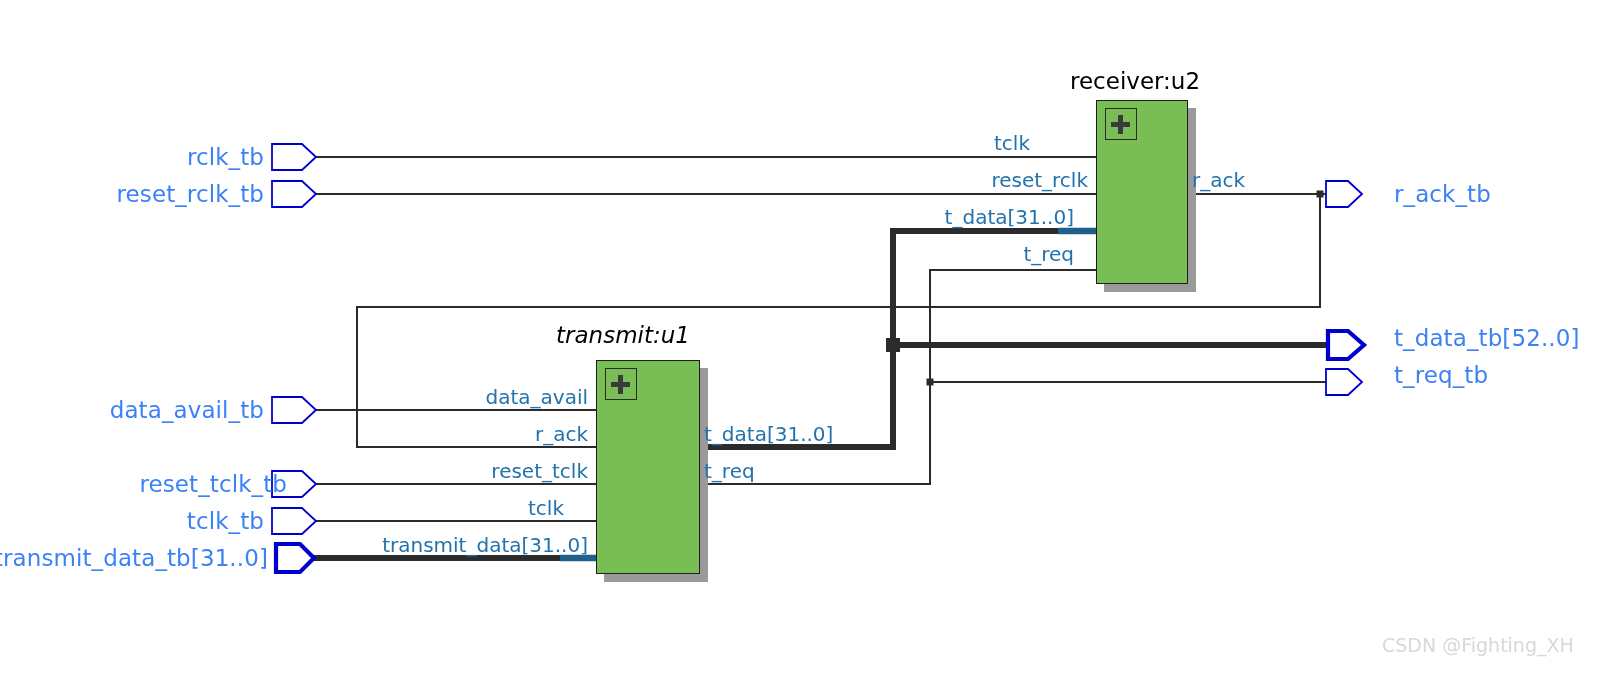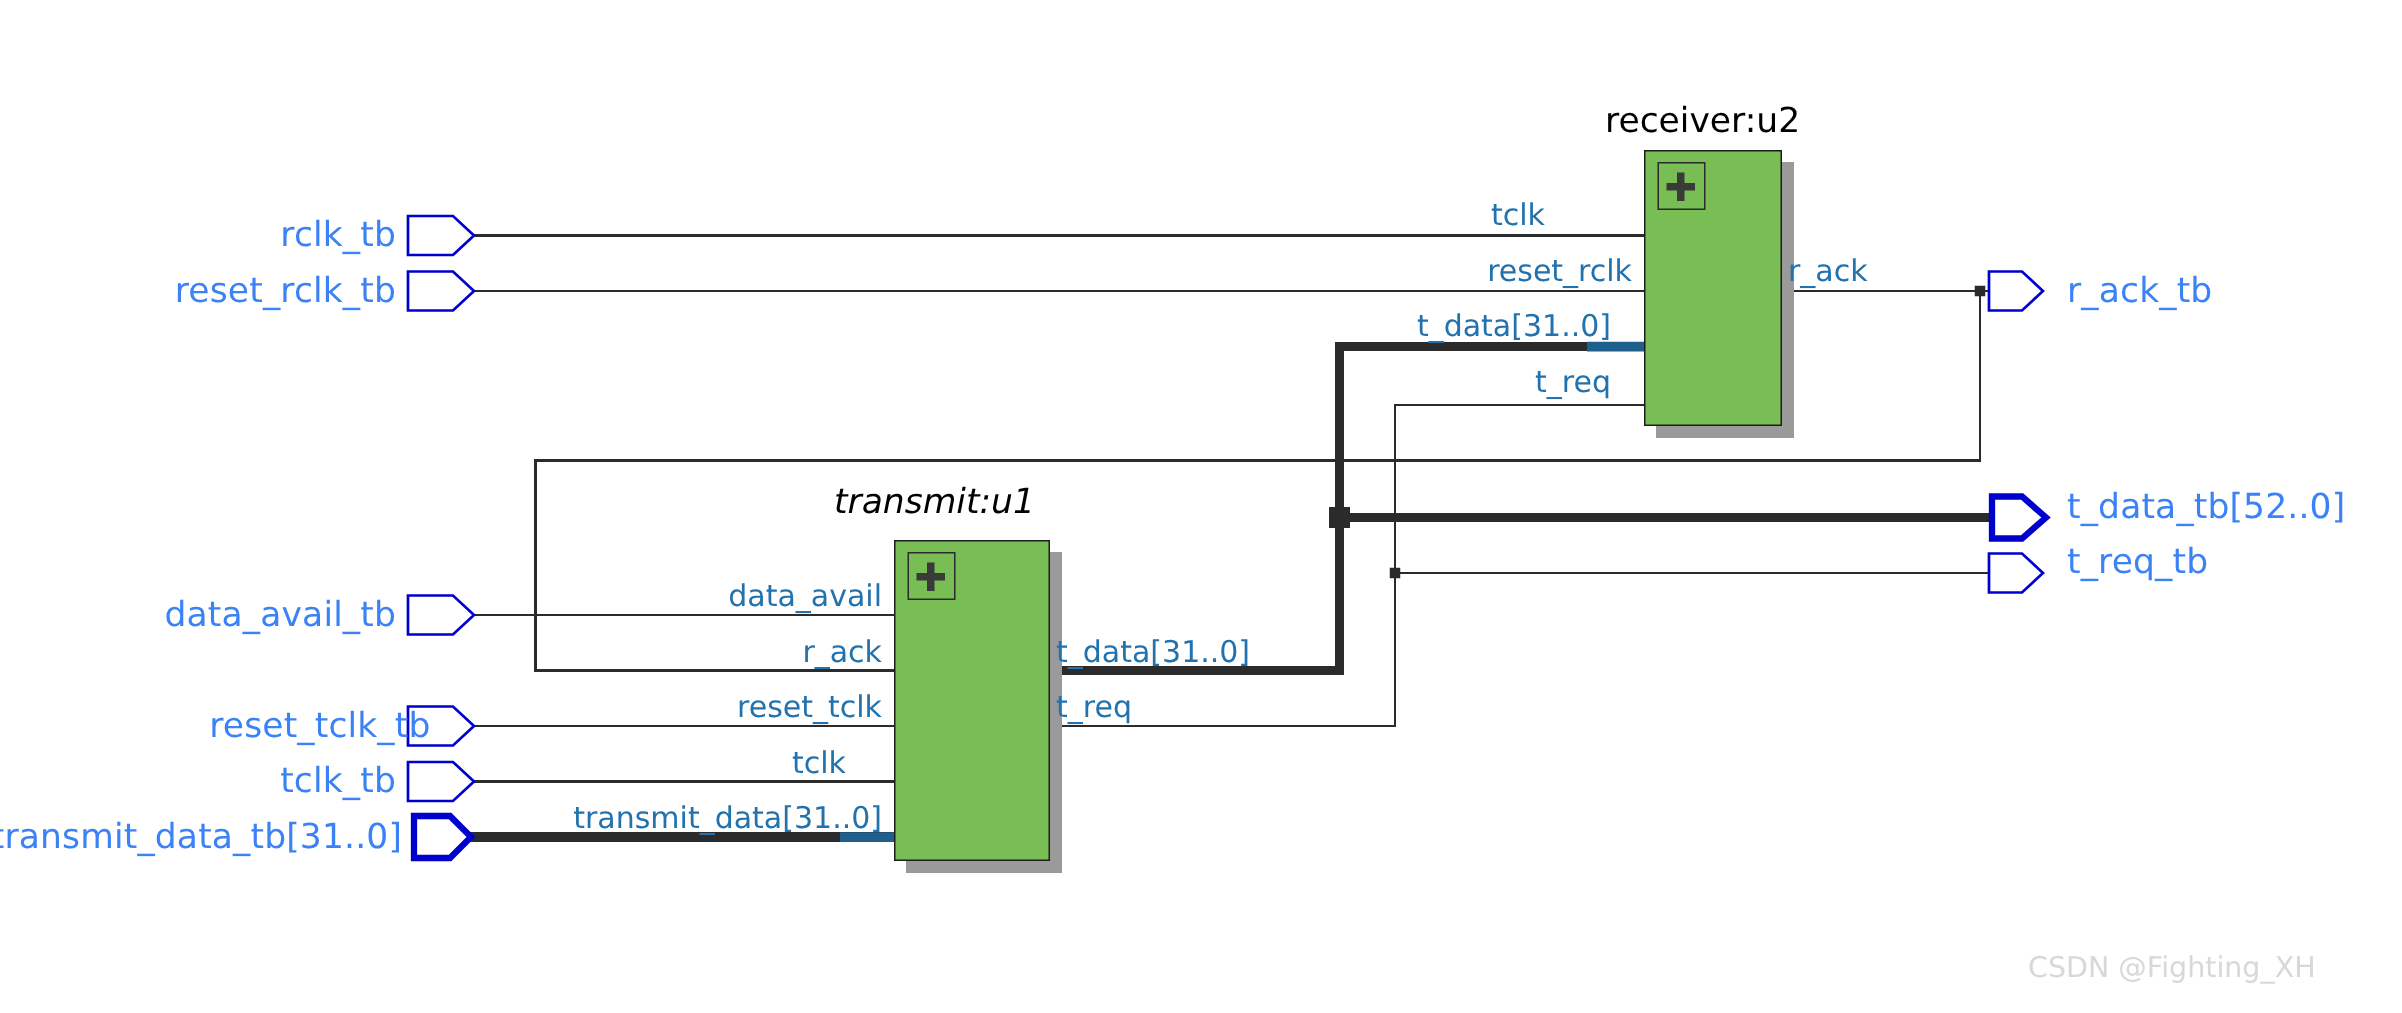--- a/index.html
+++ b/index.html
@@ -9,21 +9,21 @@
     width:1601px;height:675px;overflow:hidden;position:relative;
   }
   .canvas{position:absolute;left:0;top:0;width:1601px;height:512px;background:#fff;}
   svg.wires{position:absolute;left:0;top:0;width:1601px;height:675px;}
 
   
   .lbl{position:absolute;white-space:nowrap;}
   .io-name{
     font-size:23px;color:#3b82f6;letter-spacing:0.1px;
   }
-  .io-name.right{text-align:left;}
+  .io-name.right{text-align:left;margin-left:16px;}
   .io-name.left{text-align:right;}
   .port-name{
     font-size:20px;color:#2272AE;white-space:nowrap;
   }
   .blk-title{
     font-size:23px;color:#000000;white-space:nowrap;
   }
   .watermark{
     position:absolute;font-size:19px;color:#d8d8d8;white-space:nowrap;
     font-family:"DejaVu Sans","Liberation Sans",sans-serif;
@@ -163,15 +163,15 @@
   <div class="lbl io-name left" style="left:264px;top:181px;transform:translateX(-100%);">reset_rclk_tb</div>
   <div class="lbl io-name left" style="left:264px;top:397px;transform:translateX(-100%);">data_avail_tb</div>
   <div class="lbl io-name left" style="left:264px;top:471px;transform:translateX(-100%);margin-left:23px;">reset_tclk_tb</div>
   <div class="lbl io-name left" style="left:264px;top:508px;transform:translateX(-100%);">tclk_tb</div>
   <div class="lbl io-name left" style="left:268px;top:545px;transform:translateX(-100%);">transmit_data_tb[31..0]</div>
 
   <div class="lbl io-name right" style="left:1378px;top:181px;">r_ack_tb</div>
   <div class="lbl io-name right" style="left:1378px;top:325px;">t_data_tb[52..0]</div>
   <div class="lbl io-name right" style="left:1378px;top:362px;">t_req_tb</div>
 
-  <div class="watermark" style="left:1352px;top:634px;">CSDN @Fighting_XH</div>
+  <div class="watermark" style="left:1382px;top:634px;">CSDN @Fighting_XH</div>
 
 </div>
 
 </body></html>

